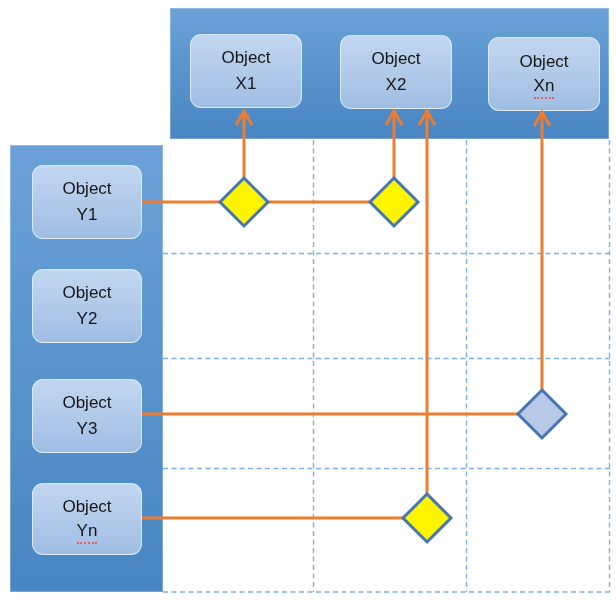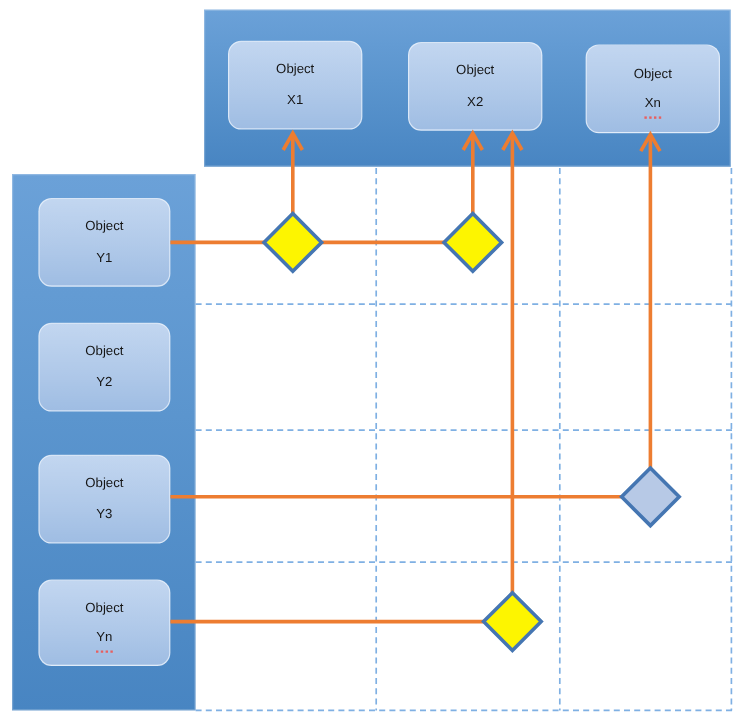--- a/index.html
+++ b/index.html
@@ -29,21 +29,21 @@
     height: 74px;
     border-radius: 11px;
     background: linear-gradient(to bottom, #c2d6f0 0%, #b0c9e9 55%, #9fbde3 100%);
     border: 1px solid rgba(235,243,252,0.75);
     display: flex;
     flex-direction: column;
     align-items: center;
     justify-content: center;
     text-align: right;
     color: #161616;
-    font-size: 11px;
+    font-size: 17px;
     line-height: 26px;
   }
   .obox span { display: inline-block; }
   .sq { border-bottom: 2px dotted #e85f5f; line-height: 22px; }
 
   
   .overlay {
     position: absolute;
     left: 0; top: 0;
     width: 616px; height: 603px;

